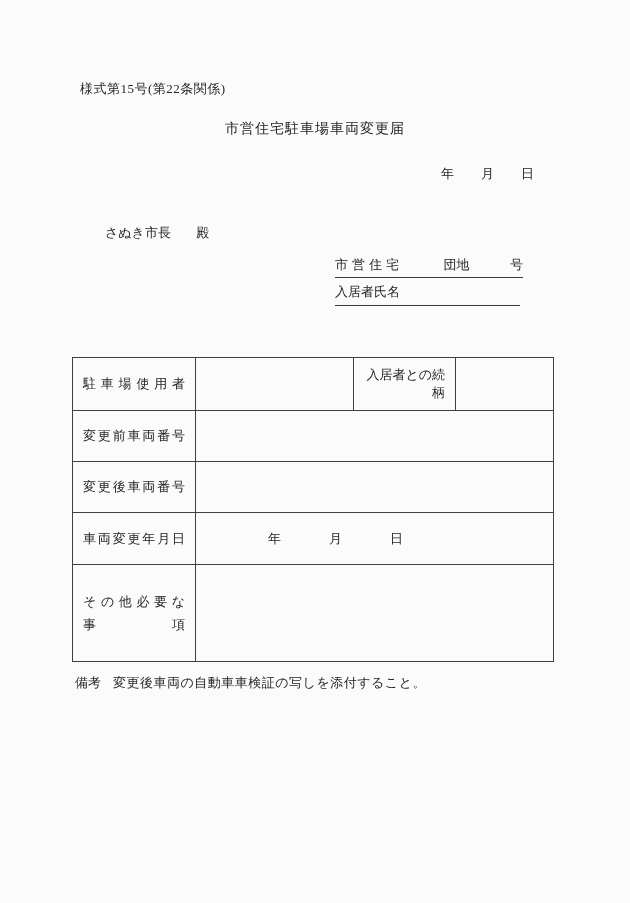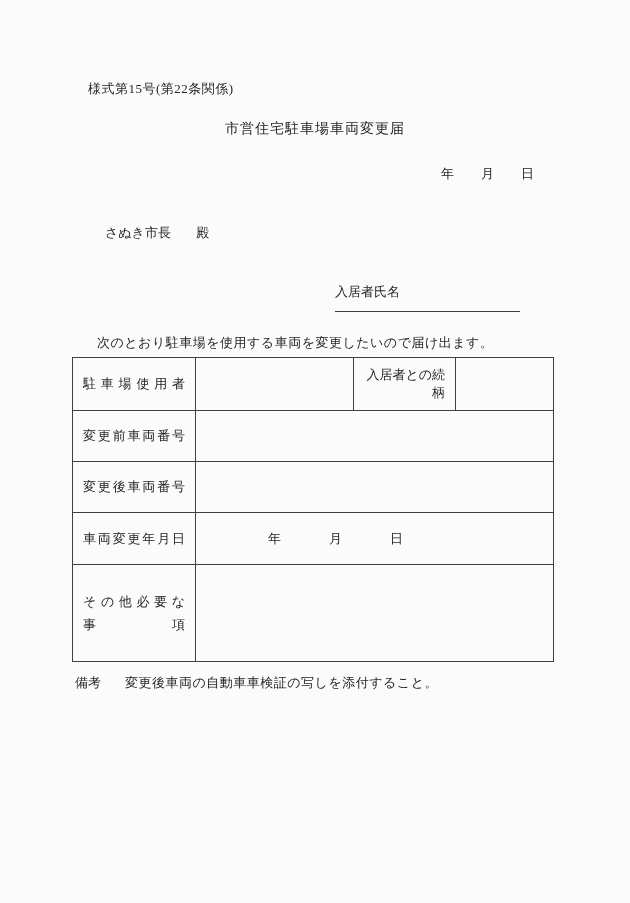--- a/index.html
+++ b/index.html
@@ -8,40 +8,40 @@
     width: 630px;
     height: 903px;
     background: #fbfbfb;
     color: #262626;
     font-family: "Liberation Serif", "DejaVu Serif", serif;
     font-size: 13px;
     overflow: hidden;
   }
   .abs { position: absolute; }
 
-  .form-number { left:88px; top:80px; letter-spacing:0.5px; }
+  .form-number { left:80px; top:80px; letter-spacing:0.5px; }
   .doc-title   { left:0; top:120px; width:630px; text-align:center; font-size:14px; letter-spacing:1px; }
 
   .date-line   { left:441px; top:165px; display:flex; gap:27px; }
 
   .addressee   { left:105px; top:215px;margin-top:9px; }
   .addressee .honorific { margin-left:22px; }
 
   .housing-line {
     left:335px; top:256px; width:188px;
     border-bottom:1px solid #3a3a3a;
     padding-bottom:3px;
     display:flex; justify-content:space-between; align-items:flex-end;
   }
   .housing-name { letter-spacing:4px; }
 
   .resident-line {
     left:335px; top:283px; width:185px;
     border-bottom:1px solid #3a3a3a;
-    padding-bottom:10px;
+    padding-bottom:4px;
   }
 
   .statement { left:97px; top:334px; letter-spacing:0.5px; }
 
   .form-table-wrap { left:72px; top:357px; }
   table.form-table {
     border-collapse: collapse;
     table-layout: fixed;
     width: 481px;
   }
@@ -51,21 +51,21 @@
     padding: 0 10px;
     font-size: 13px;
   }
   td.blank { padding:0; }
   .jchar { display:flex; justify-content:space-between; width:100%; }
   .label-two-line { display:flex; flex-direction:column; gap:5px; }
   td.relation-cell { text-align:right; font-size:12px; padding:0 4px; }
   .cell-date { display:flex; gap:48px; padding-left:62px; }
 
   .note { left:75px; top:674px; }
-  .note .note-text { margin-left:24px; letter-spacing:0.5px; }
+  .note .note-text { margin-left:12px; letter-spacing:0.5px; }
 </style>
 </head>
 <body>
 
 <div class="page">
 
   <div class="abs form-number">様式第15号(第22条関係)</div>
 
   <div class="abs doc-title">市営住宅駐車場車両変更届</div>
 
@@ -73,26 +73,30 @@
     <span>年</span>
     <span>月</span>
     <span>日</span>
   </div>
 
   <div class="abs addressee">
     <span>さぬき市長</span>
     <span class="honorific">殿</span>
   </div>
 
+  <div class="abs housing-line">
+    <span class="housing-name">市営住宅</span>
+    <span>団地</span>
+    <span>号</span>
+  </div>
 
   <div class="abs resident-line">
     <span>入居者氏名</span>
   </div>
 
-  <div class="abs statement">次のとおり駐車場を使用する車両を変更したいので届け出ます。</div>
 
   <div class="abs form-table-wrap">
     <table class="form-table">
       <colgroup>
         <col style="width:123px">
           <col style="width:158px">
           <col style="width:102px">
           <col style="width:98px">
       </colgroup>
       <tbody>

